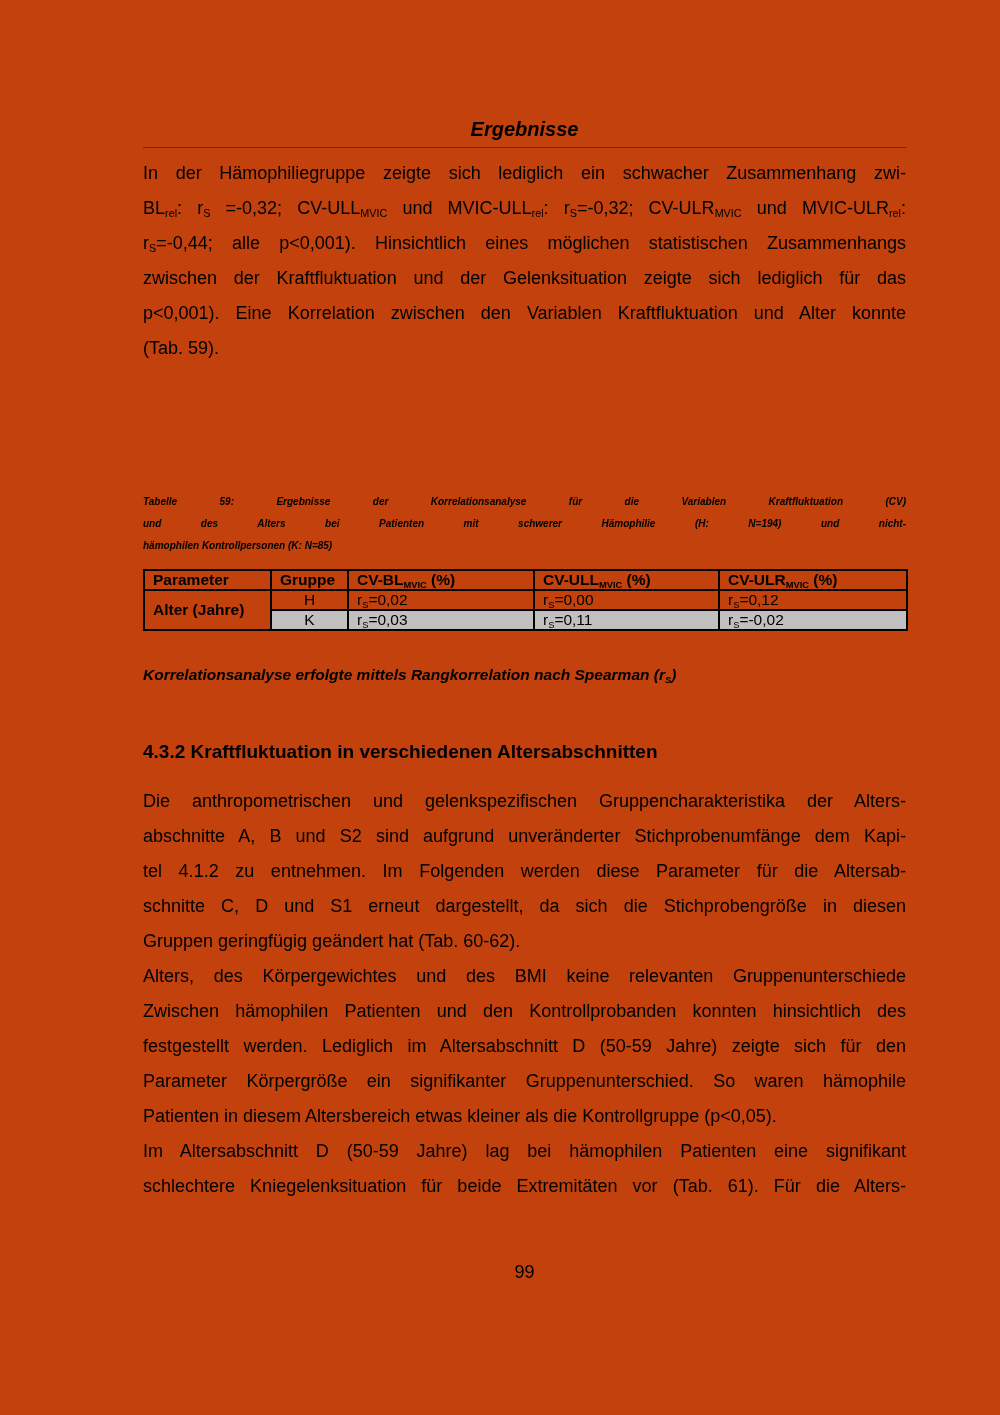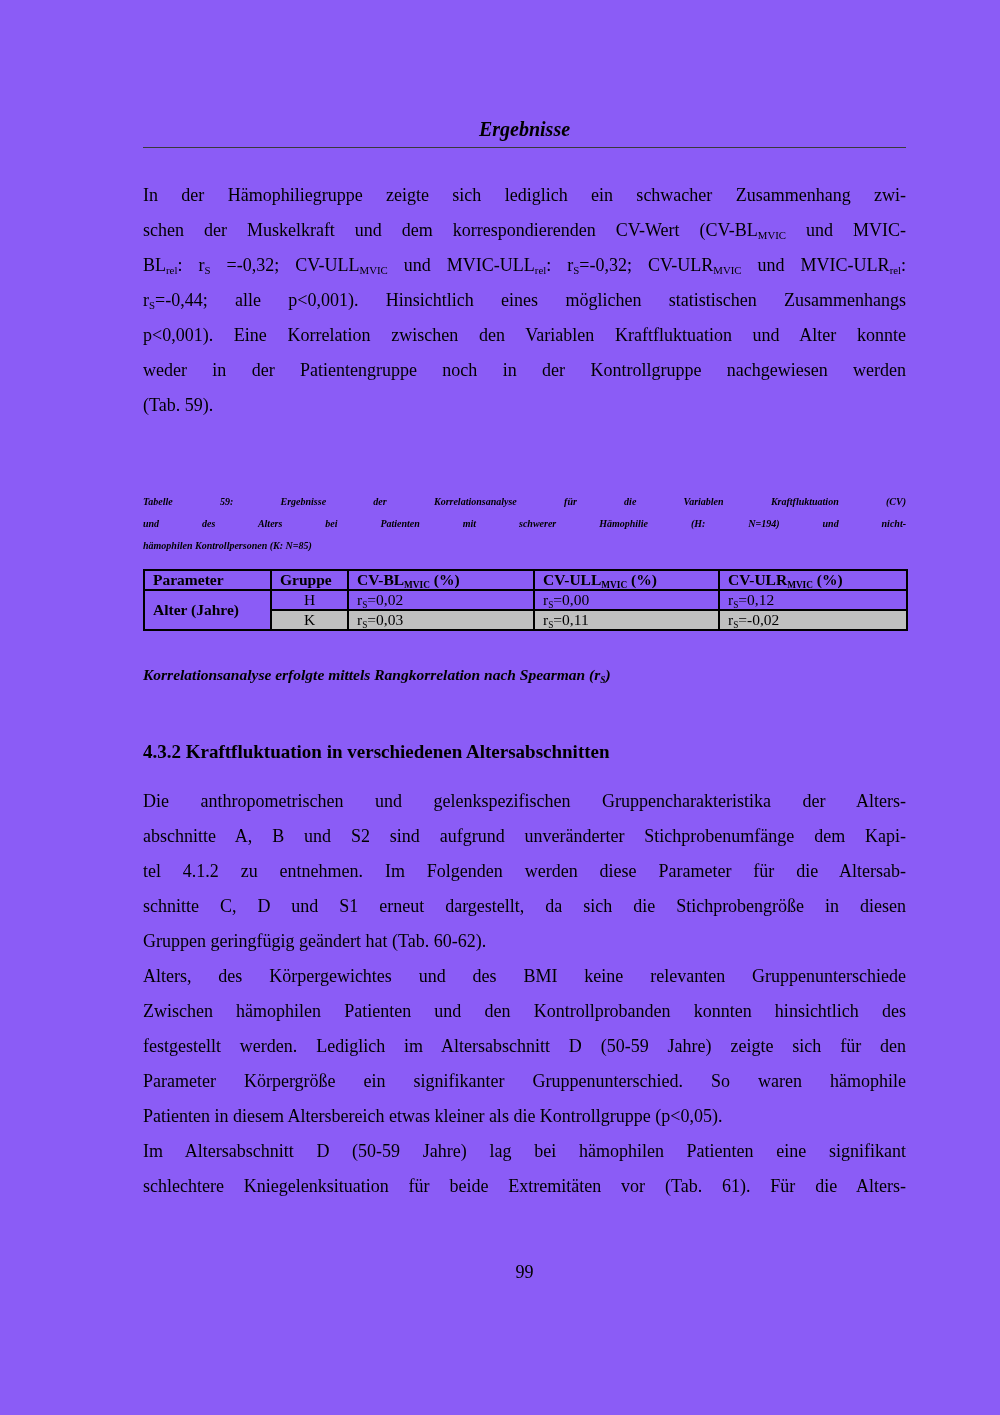--- a/index.html
+++ b/index.html
@@ -1,22 +1,22 @@
 <!DOCTYPE html>
 <html style="--hl: #c0c0c0;"><head>
 <meta charset="utf-8">
 <style>
   html, body { margin: 0; padding: 0; background: #ffffff; }
   .page {
     position: relative;
     width: 1000px;
     height: 1415px;
-    background: #8b5cf6;
+    background: #c2410c;
     color: #000000;
-    font-family: Liberation Serif, serif;
+    font-family: Liberation Sans, sans-serif;
     overflow: hidden;
   }
   .abs { position: absolute; left: 143px; width: 763px; }
 
   
   .running-head {
     top: 115px;
     text-align: center;
     font-size: 20px;
     line-height: 28px;
@@ -27,21 +27,21 @@
     top: 147px;
     border-top: 1.5px solid #3a3a3a;
     height: 0;
   }
 
   
   .bodytext { font-size: 18px; line-height: 35px; }
   .jline { text-align: justify; text-align-last: justify; white-space: normal; }
   .jline.lastline { text-align-last: left; }
 
-  .intro { top: 178px; }
+  .intro { top: 156px; }
 
   sub {
     font-size: 60%;
     vertical-align: baseline;
     position: relative;
     top: 0.28em;
     line-height: 0;
   }
 
   
@@ -100,25 +100,24 @@
 </head>
 <body>
 
 <div class="page">
 
   <div class="abs running-head">Ergebnisse</div>
   <div class="abs head-rule"></div>
 
   <div class="abs intro bodytext">
       <div class="jline">In der Hämophiliegruppe zeigte sich lediglich ein schwacher Zusammenhang zwi-</div>
-      <div class="jline">schen der Muskelkraft und dem korrespondierenden CV-Wert (CV-BL<sub>MVIC</sub> und MVIC-</div>
       <div class="jline">BL<sub>rel</sub>: r<sub>S</sub> =-0,32; CV-ULL<sub>MVIC</sub> und MVIC-ULL<sub>rel</sub>: r<sub>S</sub>=-0,32; CV-ULR<sub>MVIC</sub> und MVIC-ULR<sub>rel</sub>:</div>
       <div class="jline">r<sub>S</sub>=-0,44; alle p&lt;0,001). Hinsichtlich eines möglichen statistischen Zusammenhangs</div>
+      <div class="jline">zwischen der Kraftfluktuation und der Gelenksituation zeigte sich lediglich für das</div>
       <div class="jline">p&lt;0,001). Eine Korrelation zwischen den Variablen Kraftfluktuation und Alter konnte</div>
-      <div class="jline">weder in der Patientengruppe noch in der Kontrollgruppe nachgewiesen werden</div>
       <div class="jline lastline">(Tab. 59).</div>
     </div>
 
   <div class="abs caption">
       <div class="jline">Tabelle 59: Ergebnisse der Korrelationsanalyse für die Variablen Kraftfluktuation (CV)</div>
       <div class="jline">und des Alters bei Patienten mit schwerer Hämophilie (H: N=194) und nicht-</div>
       <div class="jline lastline">hämophilen Kontrollpersonen (K: N=85)</div>
     </div>
 
   <div class="abs tablewrap">

